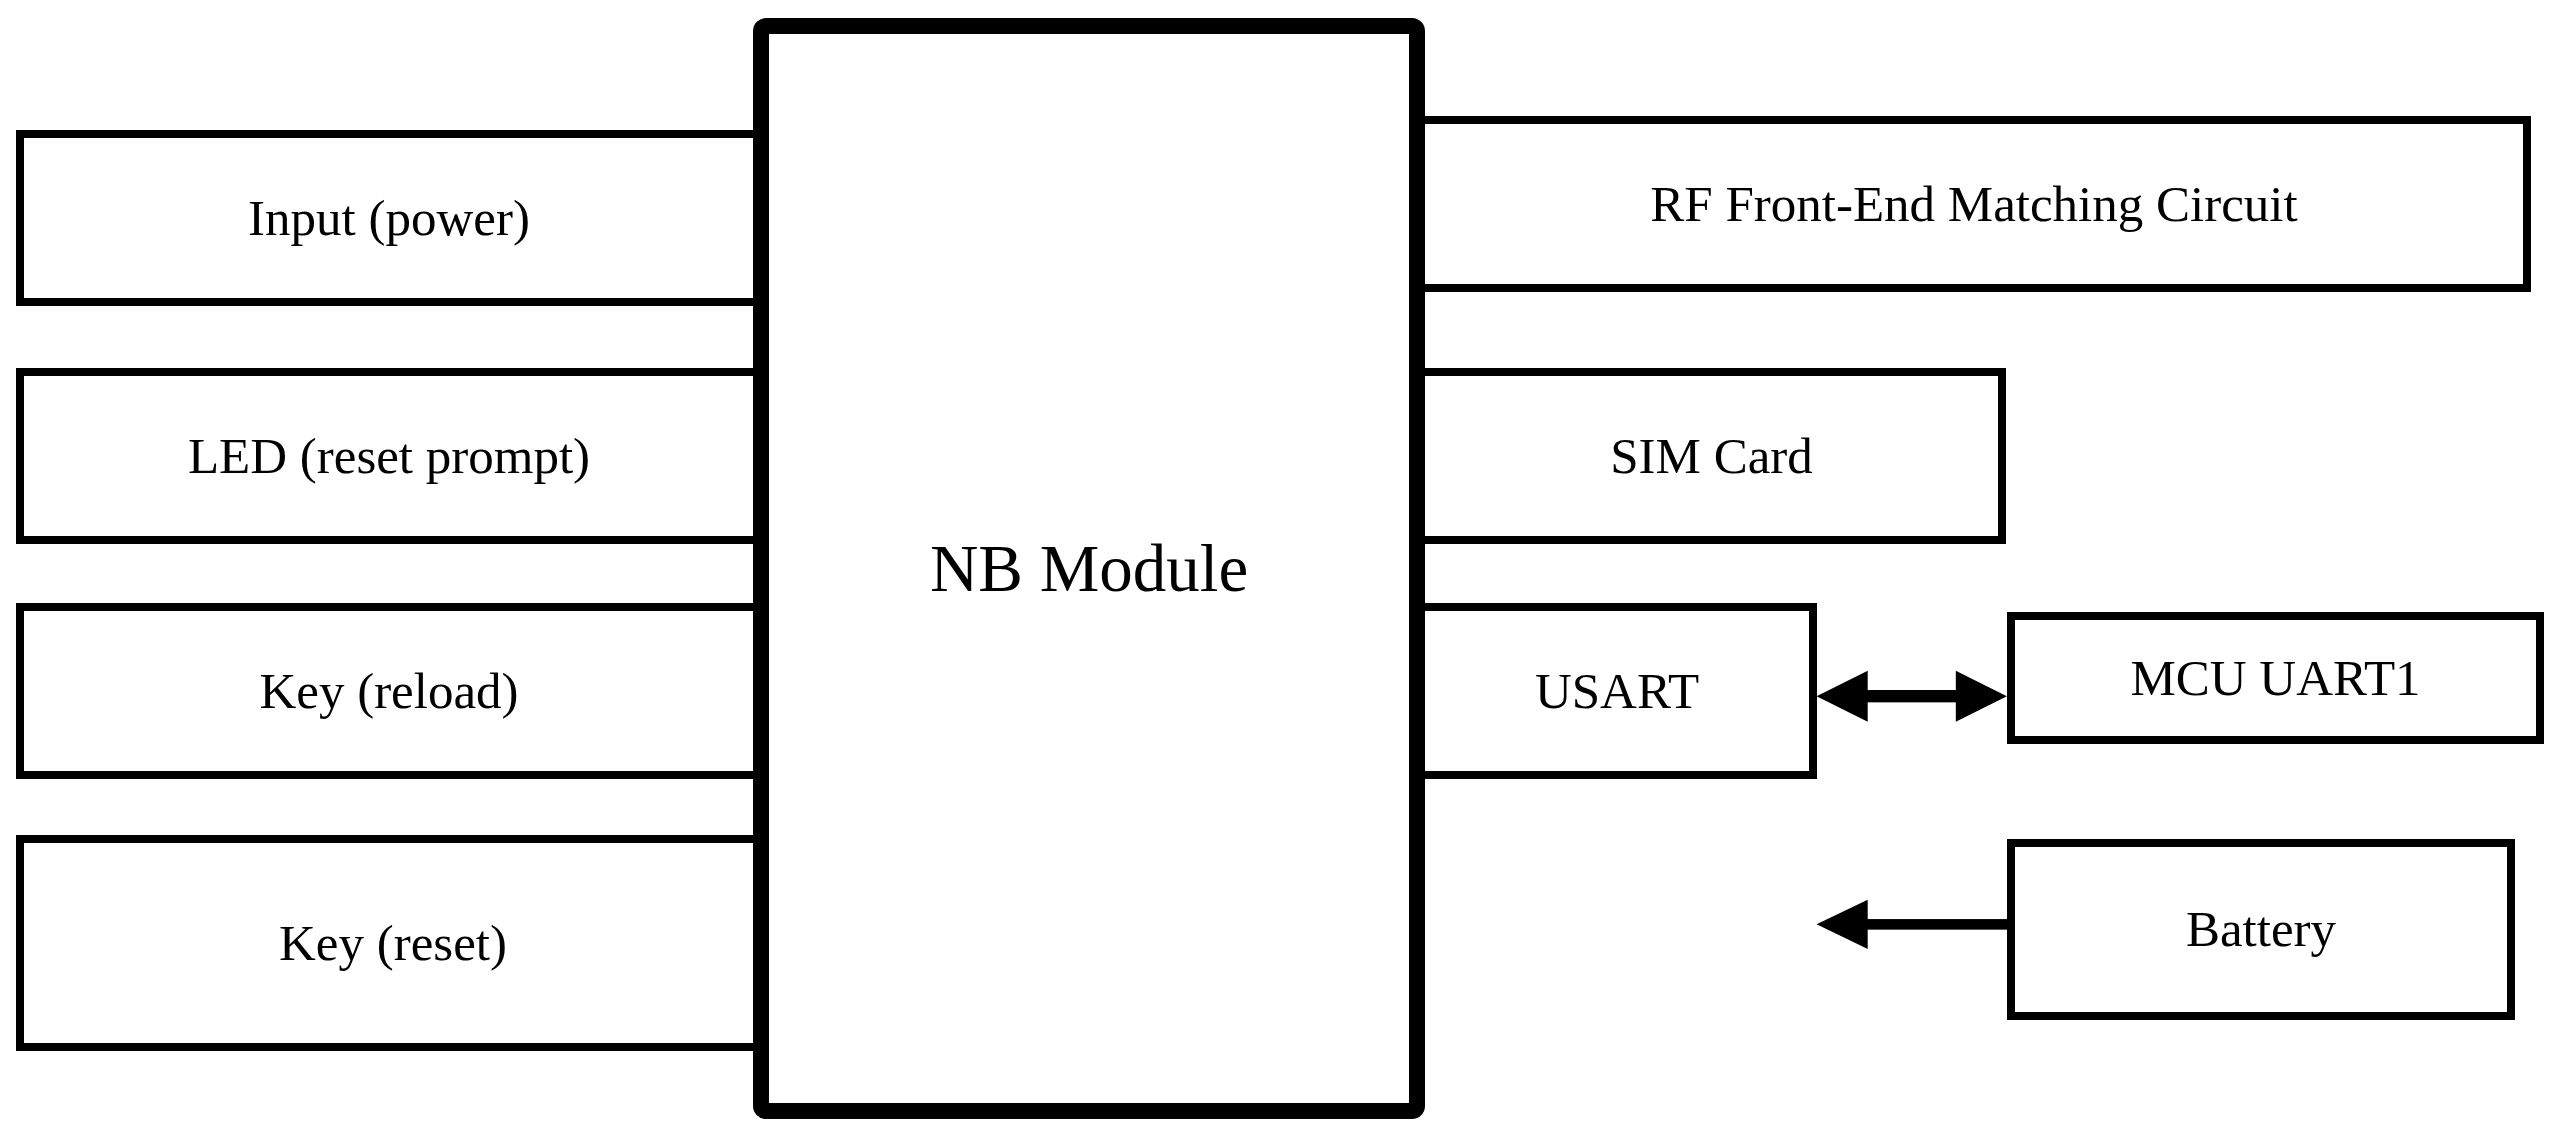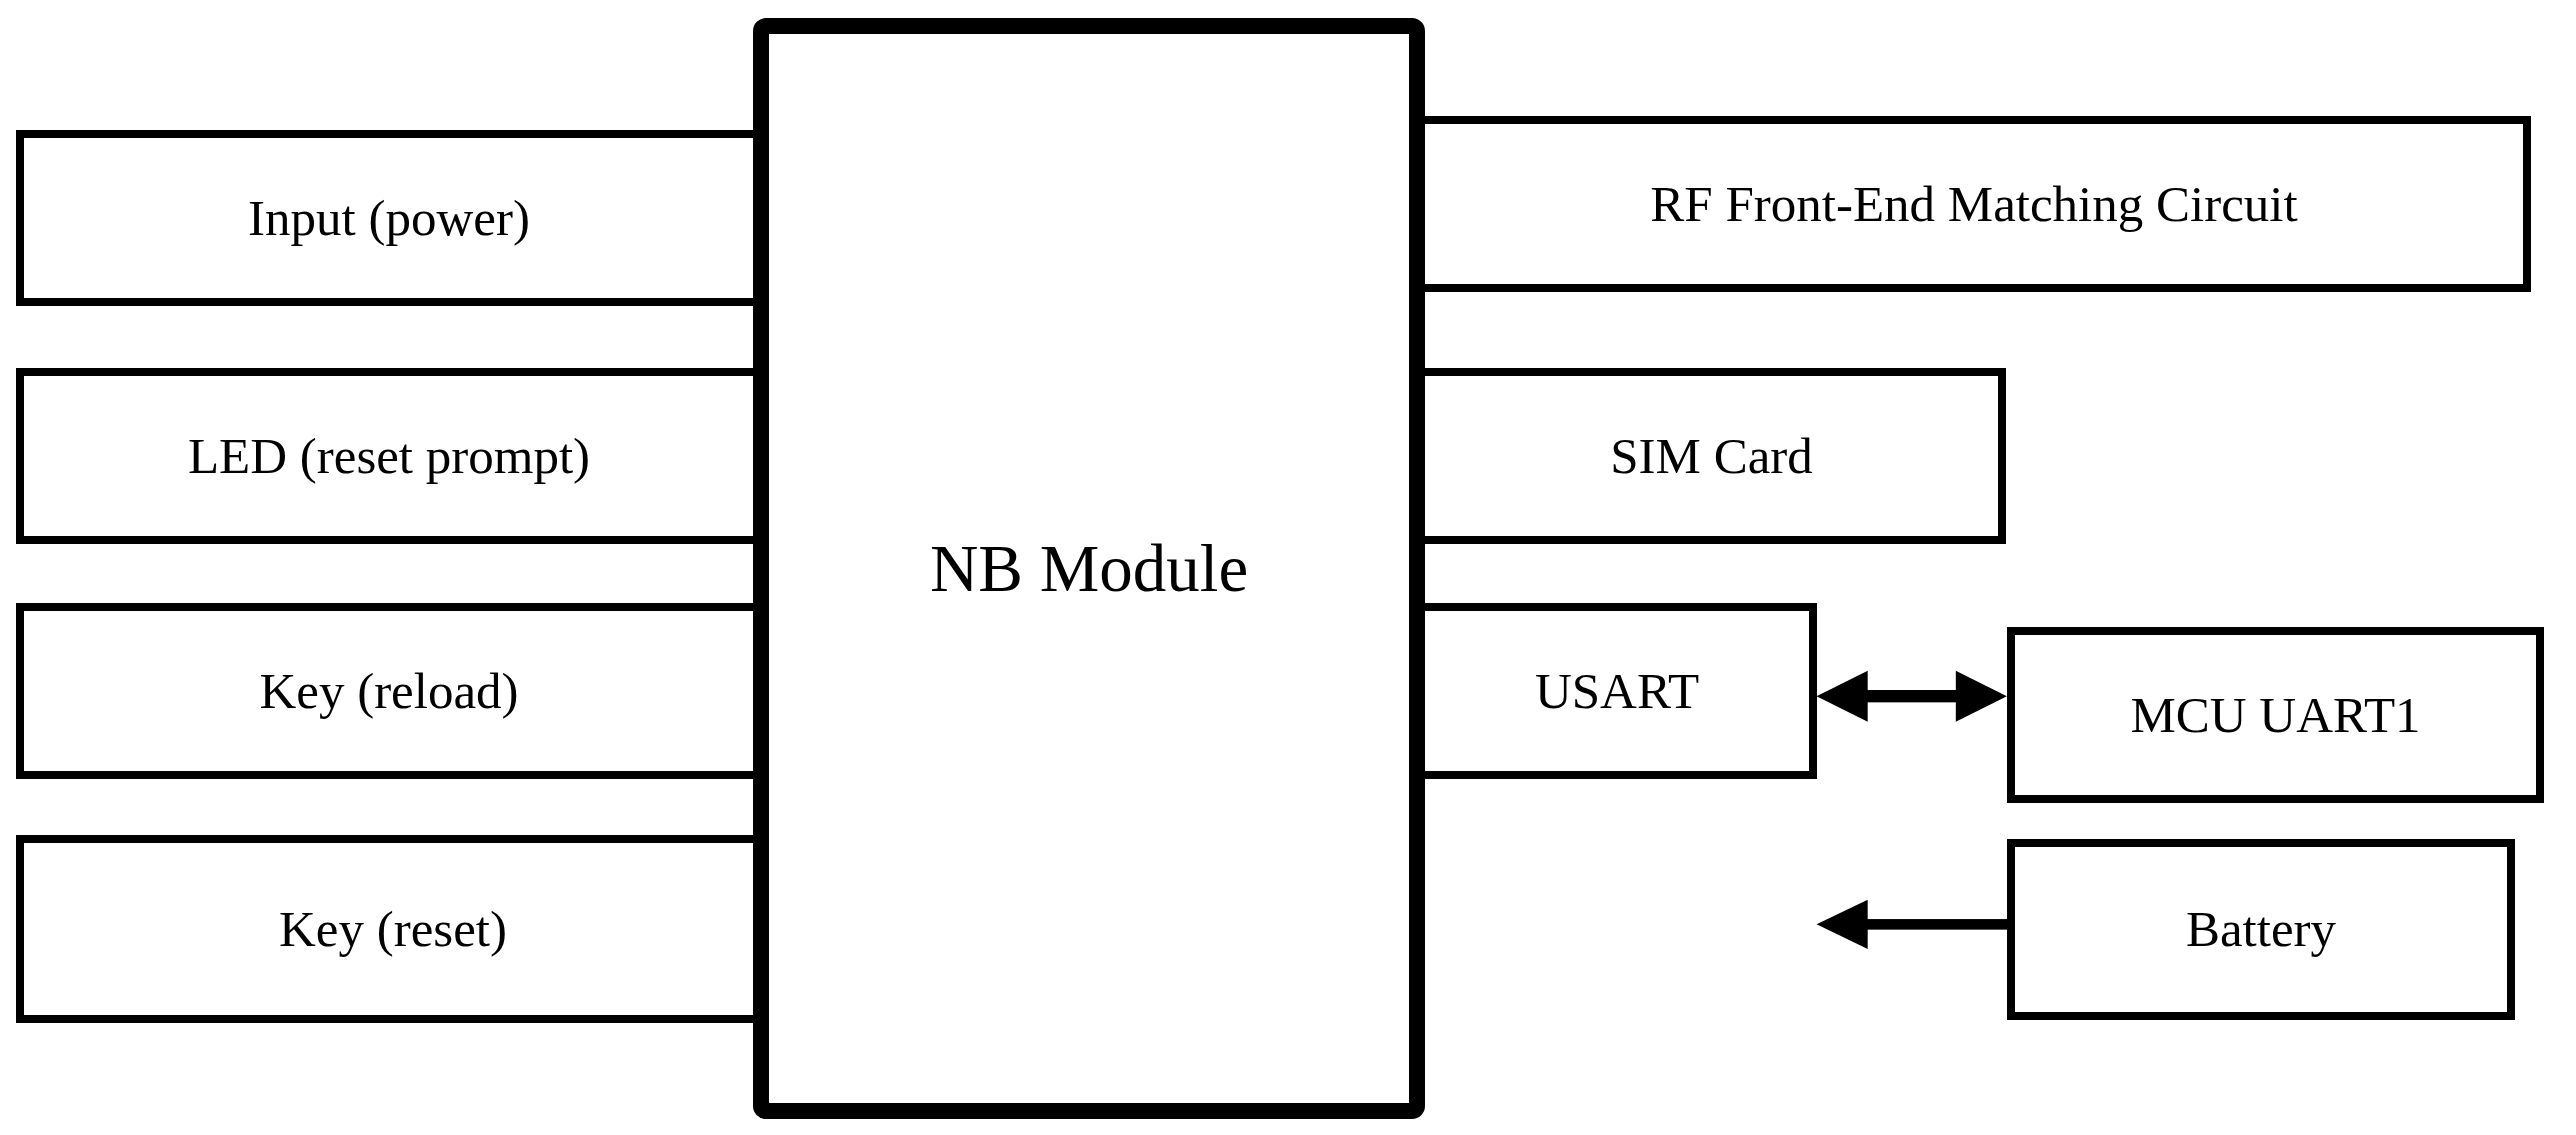--- a/index.html
+++ b/index.html
@@ -40,30 +40,30 @@
     justify-content: center;
     font-size: 67px;
     line-height: 1;
     white-space: nowrap;
     z-index: 2;
   }
   
   .b-input   { left: 16px;   top: 130px; width: 746px;  height: 176px; }
   .b-led     { left: 16px;   top: 368px; width: 746px;  height: 176px; }
   .b-reload  { left: 16px;   top: 603px; width: 746px;  height: 176px; }
-  .b-reset   { left: 16px;   top: 835px; width: 746px;  height: 188px; padding-left: 8px; }
+  .b-reset   { left: 16px;   top: 835px; width: 746px;  height: 216px; padding-left: 8px; }
   
   .b-nb      { left: 753px;  top: 17.6px;  width: 672px;  height: 1101px; border-radius: 13px; }
   
   .b-rf      { left: 1417px; top: 116px; width: 1114px; height: 176px; }
   .b-sim     { left: 1417px; top: 368px; width: 589px;  height: 176px; }
   .b-usart   { left: 1417px; top: 603px; width: 400px;  height: 176px; }
   .b-adc     { left: 1417px; top: 835px; width: 400px;  height: 176px; }
   
-  .b-mcu     { left: 2007px; top: 627px; width: 537px;  height: 176px; }
+  .b-mcu     { left: 2007px; top: 612px; width: 537px;  height: 132px; }
   .b-battery { left: 2007px; top: 839px; width: 508px;  height: 181px; }
 
   .arrow-layer {
     position: absolute;
     left: 0; top: 0;
     width: 2576px;
     height: 1136px;
     z-index: 3;
     pointer-events: none;
   }

